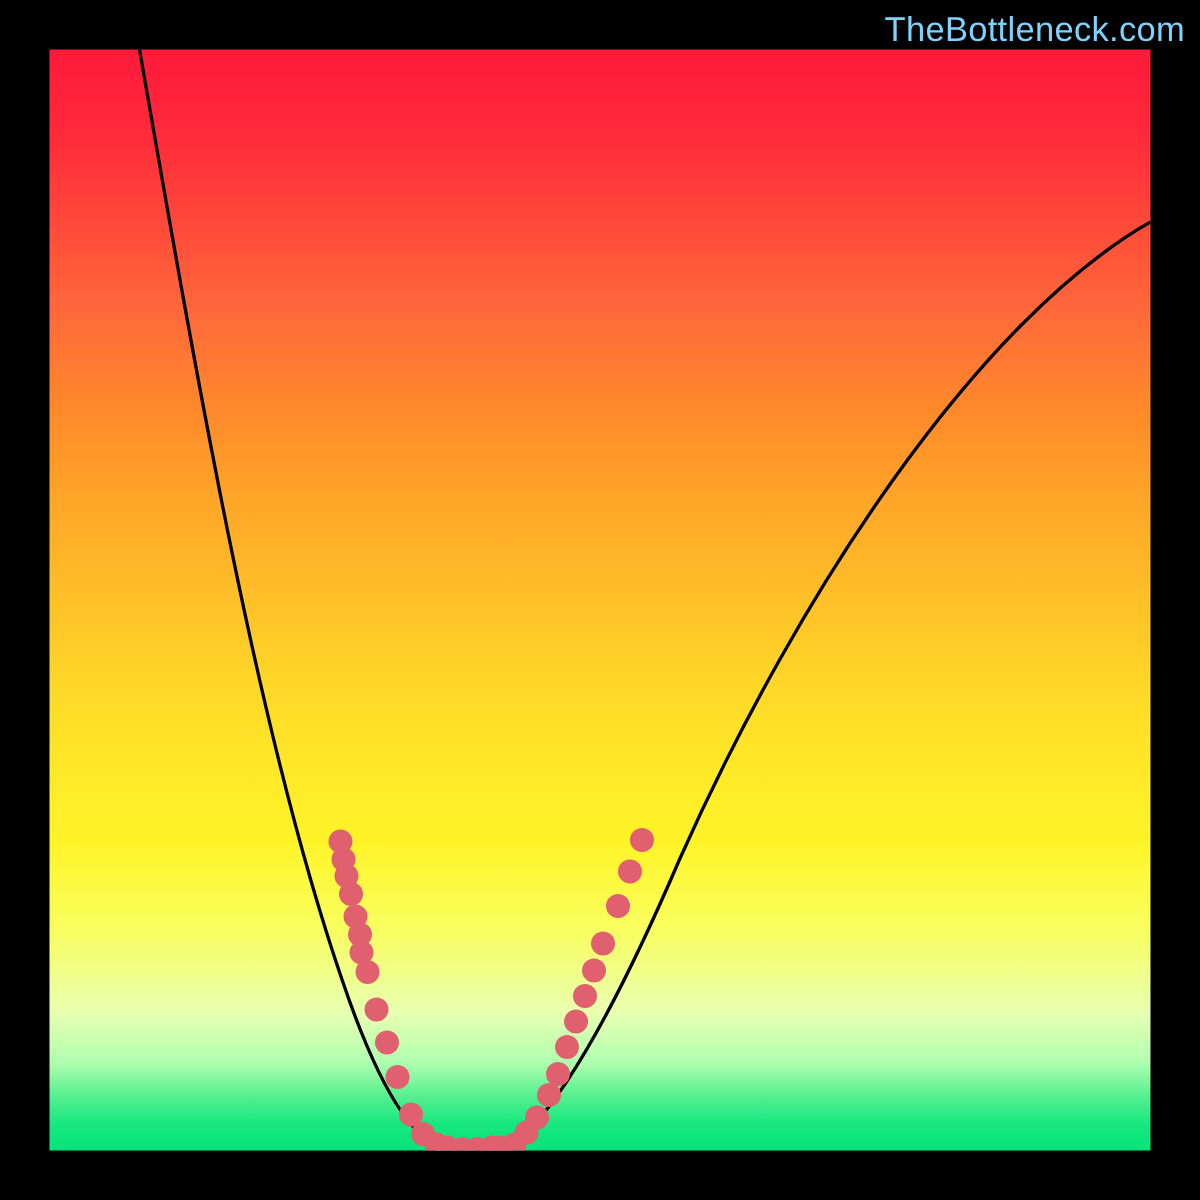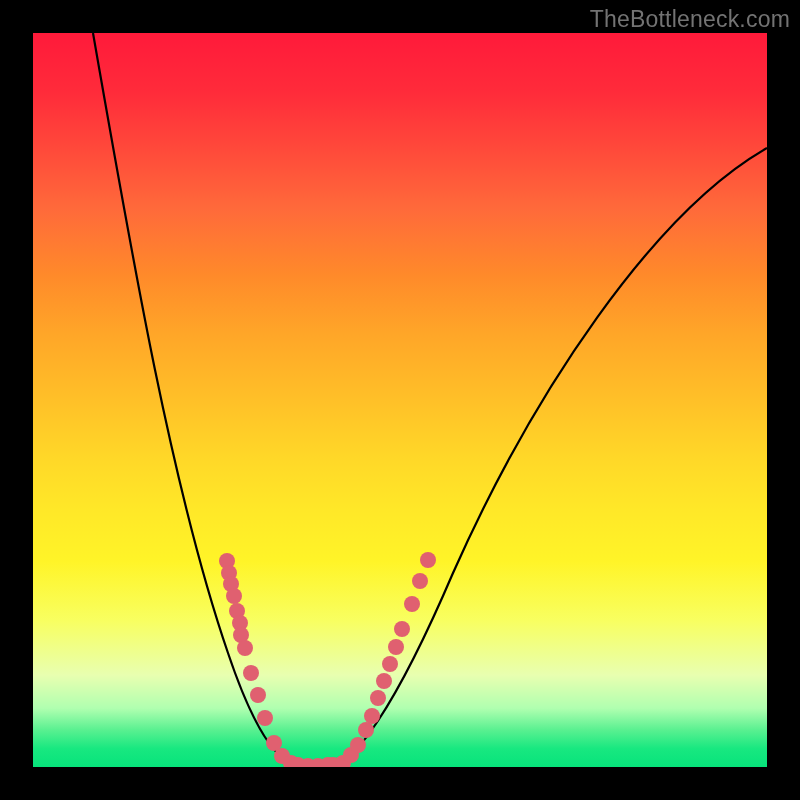--- a/index.html
+++ b/index.html
@@ -41,21 +41,21 @@
       #b0ffb0 92%,
       #58f090 95%,
       #18e880 97.5%,
       #07e37b 100%
     );
   }
   .watermark {
     position: absolute;
     top: 6px;
     right: 10px;
-    color: #737373;
+    color: #7dd3fc;
     font-size: 23px;
     font-weight: 500;
     letter-spacing: 0.2px;
   }
   svg.curve {
     position: absolute;
     top: 0;
     left: 0;
     width: 734px;
     height: 734px;

